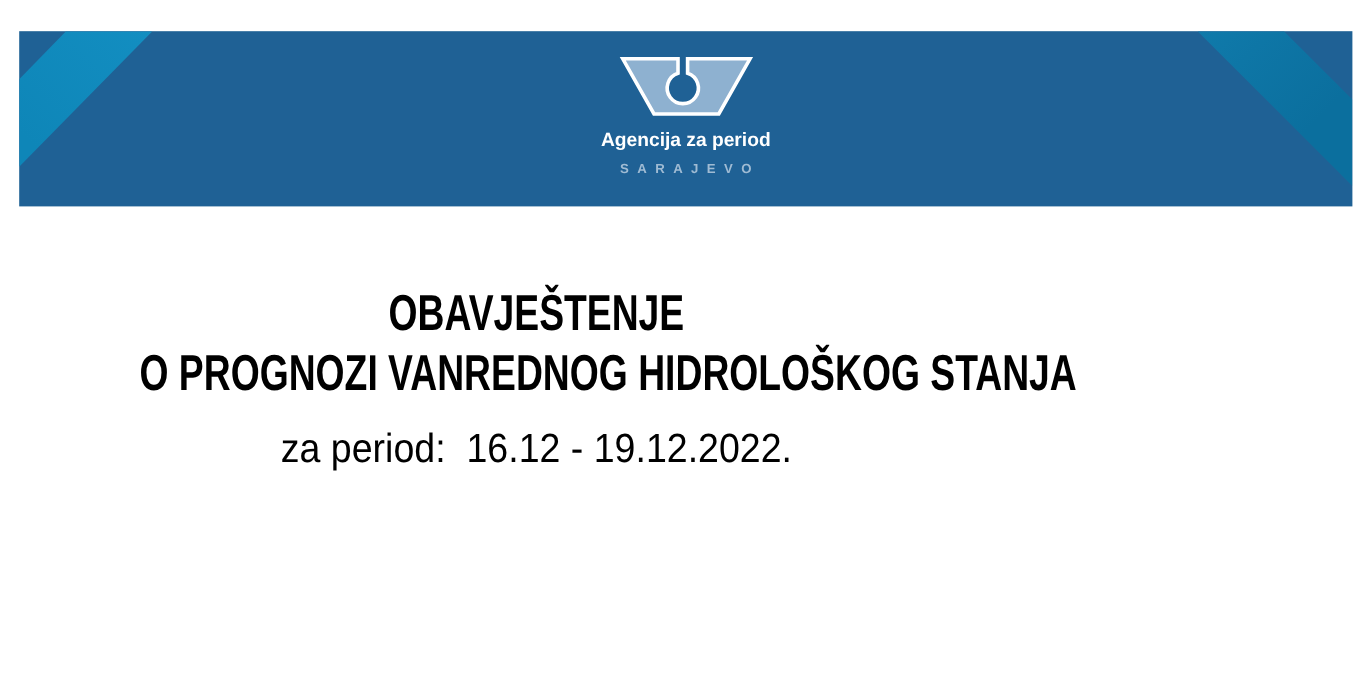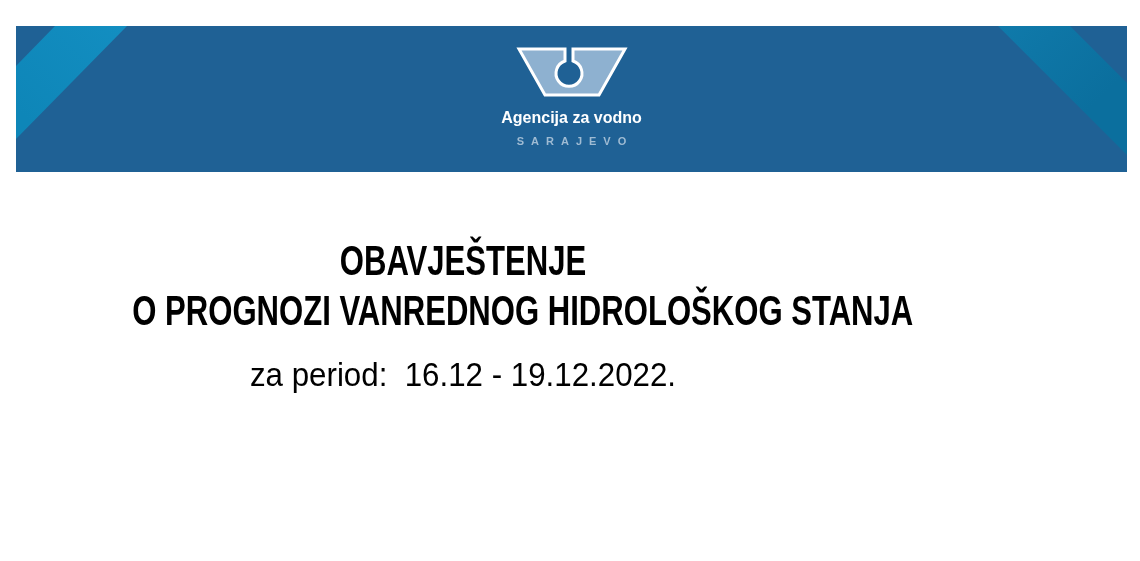--- a/index.html
+++ b/index.html
@@ -40,21 +40,21 @@
   }
   .agency-city {
     margin-top: 7px;
     color: var(--city-text, #9fbbd3);
     font-weight: bold; font-size: 11px;
     letter-spacing: 7px; text-indent: 7px;
     text-align: left; white-space: nowrap;
   }
 
   
-  .main { position: absolute; left: 16px; top: 172px; width: 924px; }
+  .main { position: absolute; left: 0; top: 172px; width: 924px; }
   .title-wrap {
     margin: 0; padding: 64px 30px 0 0;
     text-align: center;
     color: var(--notice-text, #000000);
   }
   .title-line {
     font-weight: bold; font-size: 42px; line-height: 50px;
     transform: scaleX(0.74); transform-origin: 50% 50%;
     white-space: nowrap;
   }
@@ -71,21 +71,21 @@
 <div class="page">
 
   <header class="banner">
     <div class="stripe stripe-left"></div>
     <div class="stripe stripe-right"></div>
 
     <div class="logo-block">
       <svg class="logo-svg" width="112" height="50" viewBox="0 0 112 50" aria-hidden="true">
         <path d="M3,2 H49 V14 A13,13 0 1 0 57,14 V2 H109 L83,48 H29 Z" fill="var(--logo-fill, #8eb1d0)" stroke="var(--logo-outline, #ffffff)" stroke-width="3" stroke-linejoin="miter"></path>
       </svg>
-      <div class="agency-name">Agencija za vodno</div>
+      <div class="agency-name">Agencija za period</div>
       <div class="agency-city">SARAJEVO</div>
     </div>
   </header>
 
   <main class="main">
     <h1 class="title-wrap">
       <div class="title-line">OBAVJEŠTENJE</div>
       <div class="title-line">O PROGNOZI VANREDNOG HIDROLOŠKOG STANJA</div>
       <div class="period-line">za period:  16.12 - 19.12.2022.</div>
     </h1>

